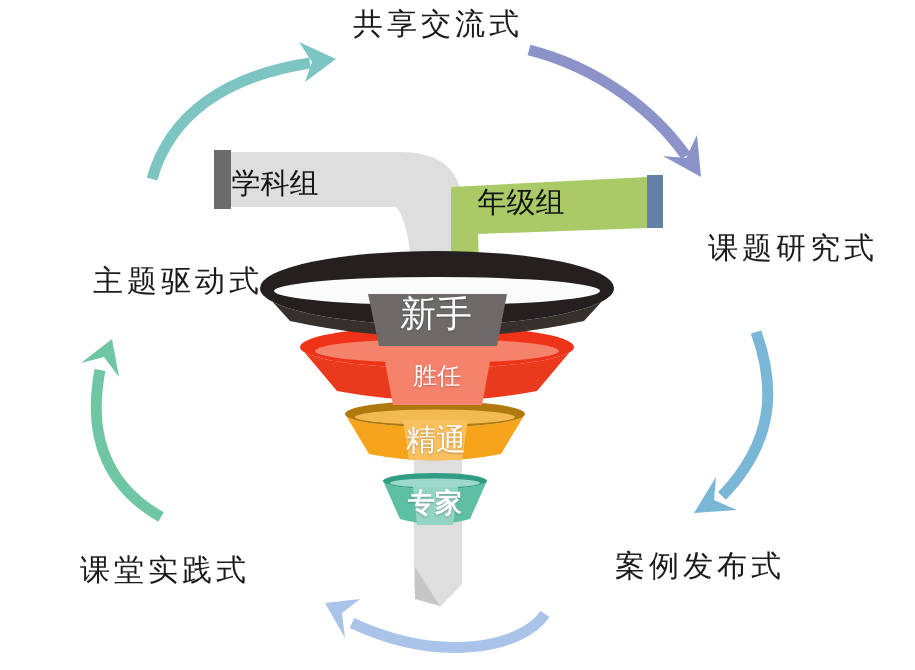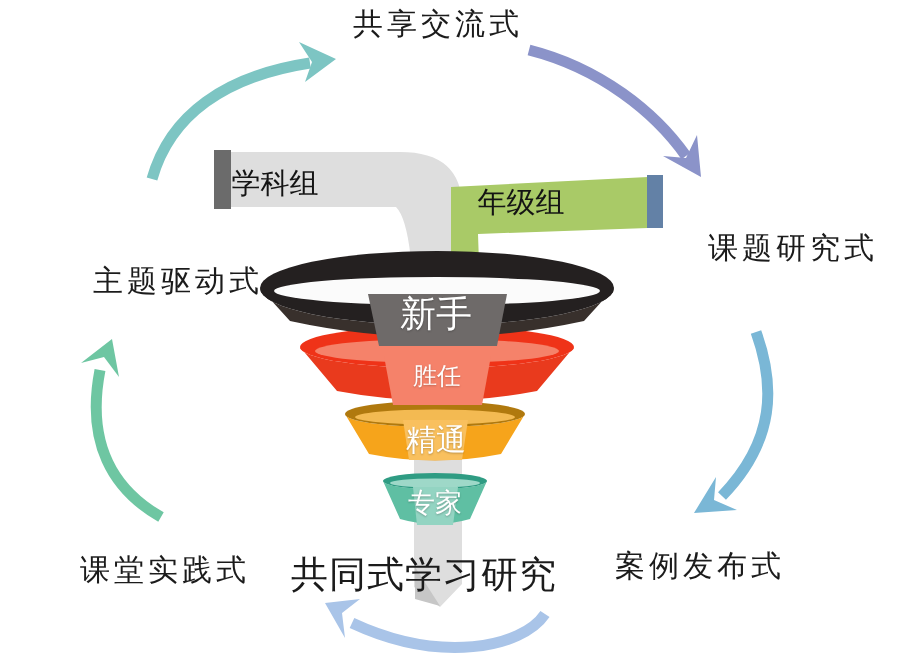--- a/index.html
+++ b/index.html
@@ -98,31 +98,30 @@
   </svg>
 
   <div class="labels">
 
     <div class="cycle-label" style="left:438px;top:24px;">共享交流式</div>
 
     <div class="cycle-label" style="left:793px;top:248px;">课题研究式</div>
 
     <div class="cycle-label" style="left:700px;top:566px;">案例发布式</div>
 
-    <div class="cycle-label big" style="left:424px;top:575px;">共同式学习研究</div>
 
     <div class="cycle-label" style="left:165px;top:570px;">课堂实践式</div>
 
     <div class="cycle-label" style="left:130px;top:281px;margin-left:48px;">主题驱动式</div>
 
     <div class="pipe-label" style="left:275px;top:184px;">学科组</div>
 
     <div class="pipe-label" style="left:521px;top:203px;">年级组</div>
 
     <div class="funnel-label fl-1" style="left:436px;top:314px;">新手</div>
 
     <div class="funnel-label fl-2" style="left:437px;top:376px;">胜任</div>
 
     <div class="funnel-label fl-3" style="left:436px;top:440px;">精通</div>
 
-    <div class="funnel-label fl-4" style="left:435px;top:503px;">专家</div>
+    <div class="funnel-label fl-4" style="left:435px;top:503px;font-weight:bold;">专家</div>
   </div>
 </div>
 
 </body></html>

